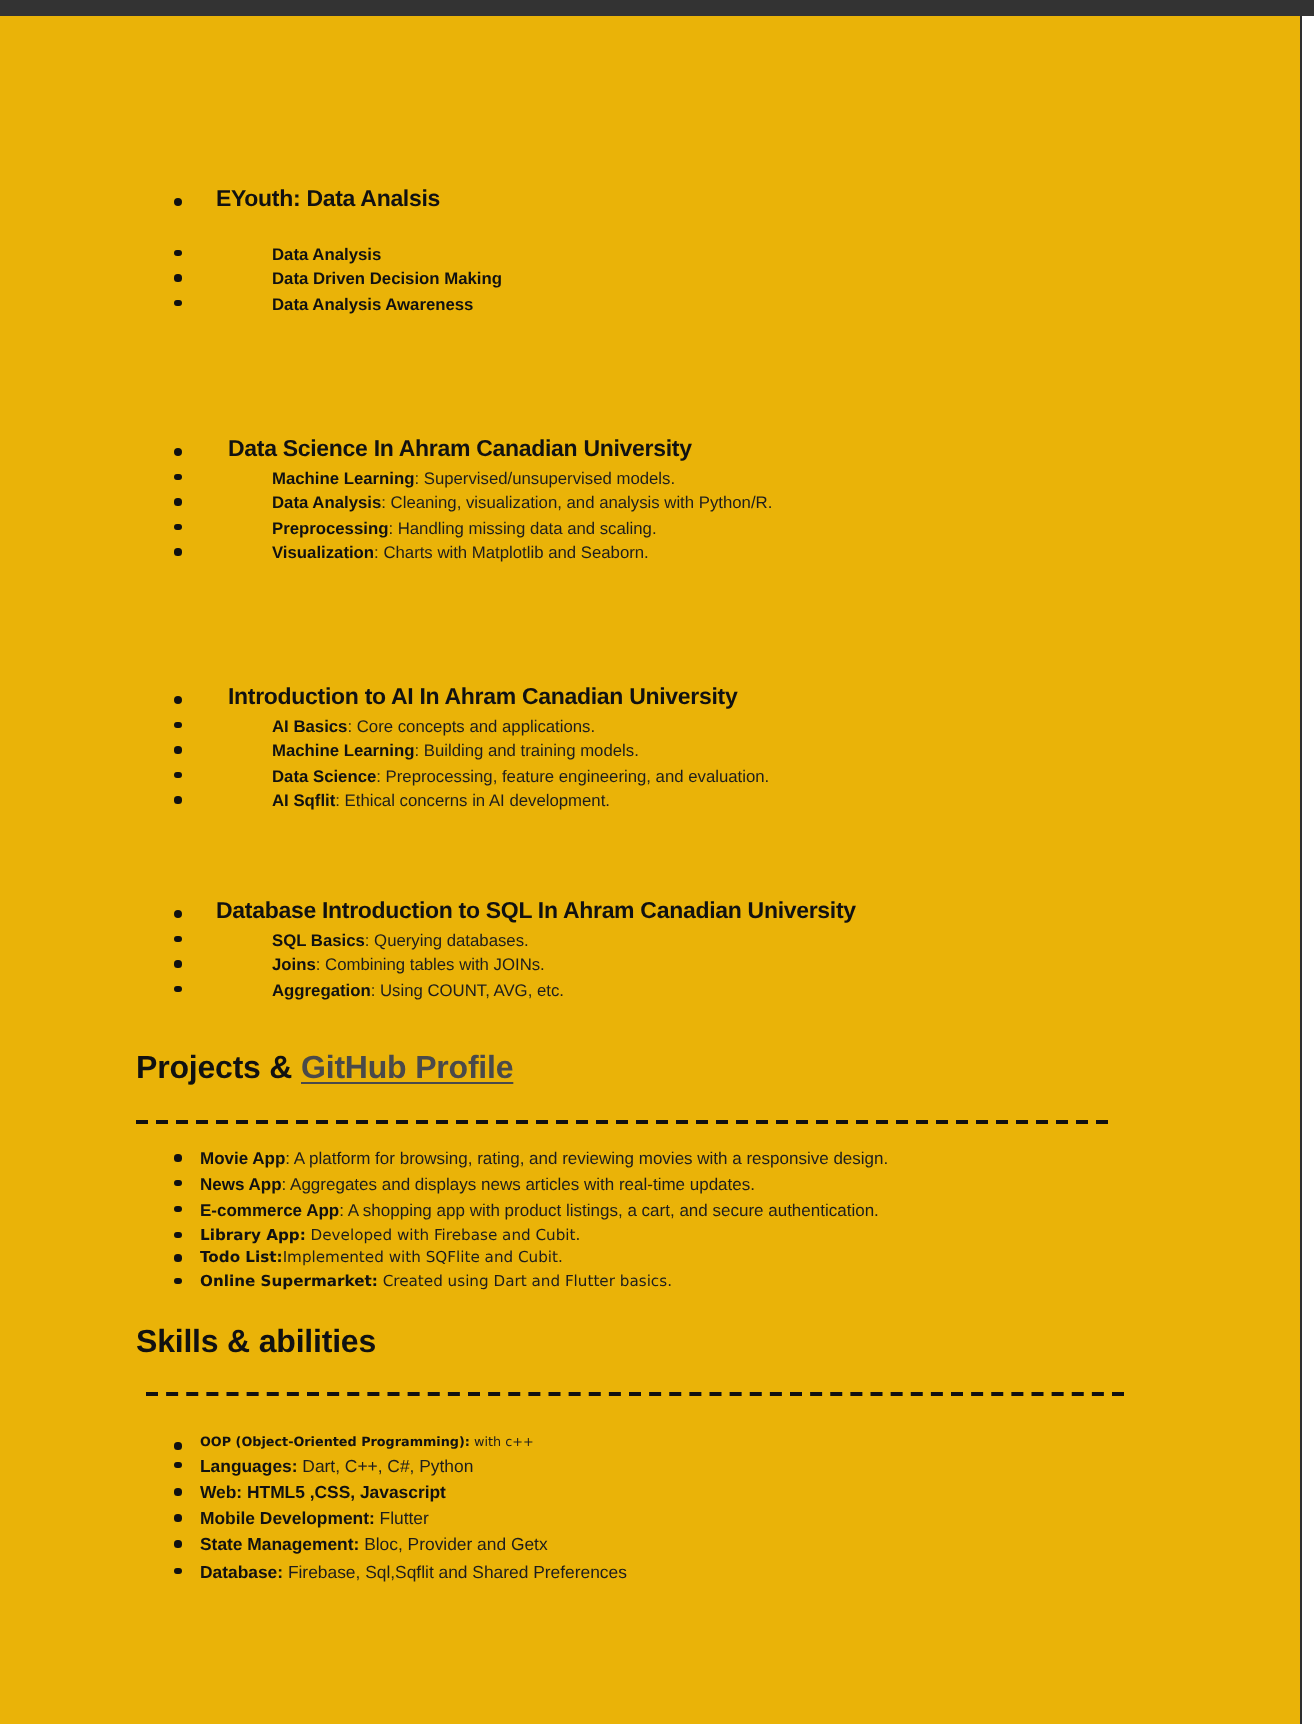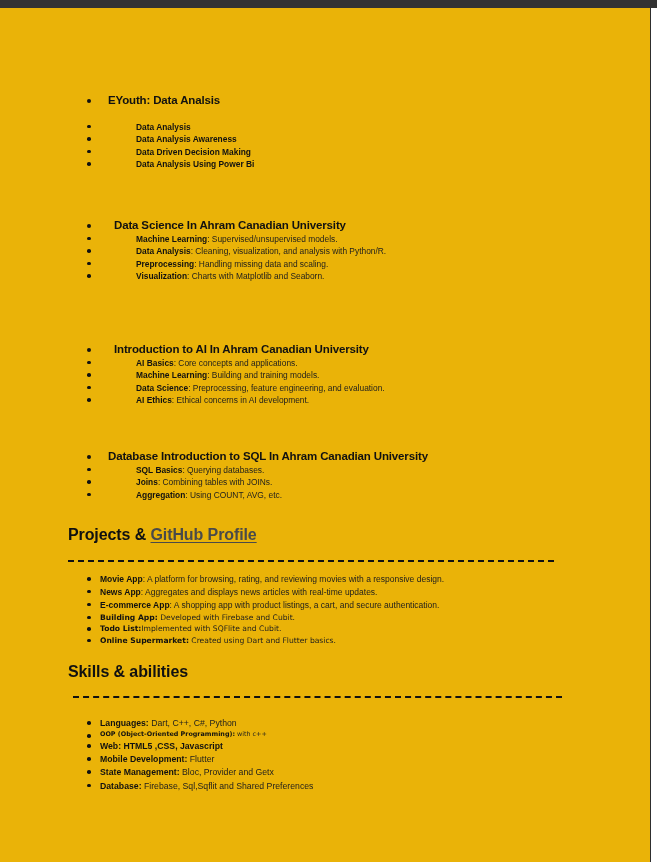--- a/index.html
+++ b/index.html
@@ -178,29 +178,25 @@
       <span class="bullet-dot" style="left:8px;"></span>
       <span class="head-text">EYouth: Data Analsis</span>
     </div>
     <ul class="blist course-items items-allbold" style="margin-top:13px;">
       <li class="bullet-row">
         <span class="bullet-dot"></span>
         <span class="bullet-text"><span class="term">Data Analysis</span><span></span></span>
       </li>
       <li class="bullet-row">
         <span class="bullet-dot"></span>
+        <span class="bullet-text"><span class="term">Data Driven Decision Making</span><span></span></span>
+      </li>
+      <li class="bullet-row">
+        <span class="bullet-dot"></span>
         <span class="bullet-text"><span class="term">Data Analysis Awareness</span><span></span></span>
-      </li>
-      <li class="bullet-row">
-        <span class="bullet-dot"></span>
-        <span class="bullet-text"><span class="term">Data Driven Decision Making</span><span></span></span>
-      </li>
-      <li class="bullet-row">
-        <span class="bullet-dot"></span>
-        <span class="bullet-text"><span class="term">Data Analysis Using Power Bi</span><span></span></span>
       </li>
     </ul>
   </div>
 
   <div class="course-block" style="left:79px; top:211px; width:520px;">
     <div class="course-head" style="padding-left:35px;">
       <span class="bullet-dot" style="left:8px;"></span>
       <span class="head-text">Data Science In Ahram Canadian University</span>
     </div>
     <ul class="blist course-items">
@@ -236,21 +232,21 @@
       <li class="bullet-row">
         <span class="bullet-dot"></span>
         <span class="bullet-text"><span class="term">Machine Learning</span><span>: Building and training models.</span></span>
       </li>
       <li class="bullet-row">
         <span class="bullet-dot"></span>
         <span class="bullet-text"><span class="term">Data Science</span><span>: Preprocessing, feature engineering, and evaluation.</span></span>
       </li>
       <li class="bullet-row">
         <span class="bullet-dot"></span>
-        <span class="bullet-text"><span class="term">AI Ethics</span><span>: Ethical concerns in AI development.</span></span>
+        <span class="bullet-text"><span class="term">AI Sqflit</span><span>: Ethical concerns in AI development.</span></span>
       </li>
     </ul>
   </div>
 
   <div class="course-block" style="left:79px; top:442px; width:520px;">
     <div class="course-head" style="padding-left:29px;">
       <span class="bullet-dot" style="left:8px;"></span>
       <span class="head-text">Database Introduction to SQL In Ahram Canadian University</span>
     </div>
     <ul class="blist course-items">
@@ -282,46 +278,46 @@
     <li class="bullet-row">
       <span class="bullet-dot"></span>
       <span class="bullet-text"><span class="term">News App</span><span>: Aggregates and displays news articles with real-time updates.</span></span>
     </li>
     <li class="bullet-row">
       <span class="bullet-dot"></span>
       <span class="bullet-text"><span class="term">E-commerce App</span><span>: A shopping app with product listings, a cart, and secure authentication.</span></span>
     </li>
     <li class="bullet-row alt-font">
       <span class="bullet-dot"></span>
-      <span class="bullet-text"><span class="term">Building App:</span><span> Developed with Firebase and Cubit.</span></span>
+      <span class="bullet-text"><span class="term">Library App:</span><span> Developed with Firebase and Cubit.</span></span>
     </li>
     <li class="bullet-row alt-font">
       <span class="bullet-dot"></span>
       <span class="bullet-text"><span class="term">Todo List:</span><span>Implemented with SQFlite and Cubit.</span></span>
     </li>
     <li class="bullet-row alt-font">
       <span class="bullet-dot"></span>
       <span class="bullet-text"><span class="term">Online Supermarket:</span><span> Created using Dart and Flutter basics.</span></span>
     </li>
   </ul>
 
   <div class="sec-heading" style="left:68px; top:655px;">
     <span>Skills &amp; abilities</span>
   </div>
   <div class="dashed-rule" style="left:73px; top:688px; width:489px;"></div>
 
   <ul class="blist skills-list" style="left:79px; top:709px; width:500px;">
+    <li class="bullet-row tiny">
+      <span class="bullet-dot"></span>
+      <span class="bullet-text"><span class="term">OOP (Object-Oriented Programming):</span><span> with c++</span></span>
+    </li>
     <li class="bullet-row">
       <span class="bullet-dot"></span>
       <span class="bullet-text"><span class="term">Languages:</span><span> Dart, C++, C#, Python</span></span>
     </li>
-    <li class="bullet-row tiny">
-      <span class="bullet-dot"></span>
-      <span class="bullet-text"><span class="term">OOP (Object-Oriented Programming):</span><span> with c++</span></span>
-    </li>
     <li class="bullet-row all-bold">
       <span class="bullet-dot"></span>
       <span class="bullet-text"><span class="term">Web: HTML5 ,CSS, Javascript</span><span></span></span>
     </li>
     <li class="bullet-row">
       <span class="bullet-dot"></span>
       <span class="bullet-text"><span class="term">Mobile Development:</span><span> Flutter</span></span>
     </li>
     <li class="bullet-row">
       <span class="bullet-dot"></span>

